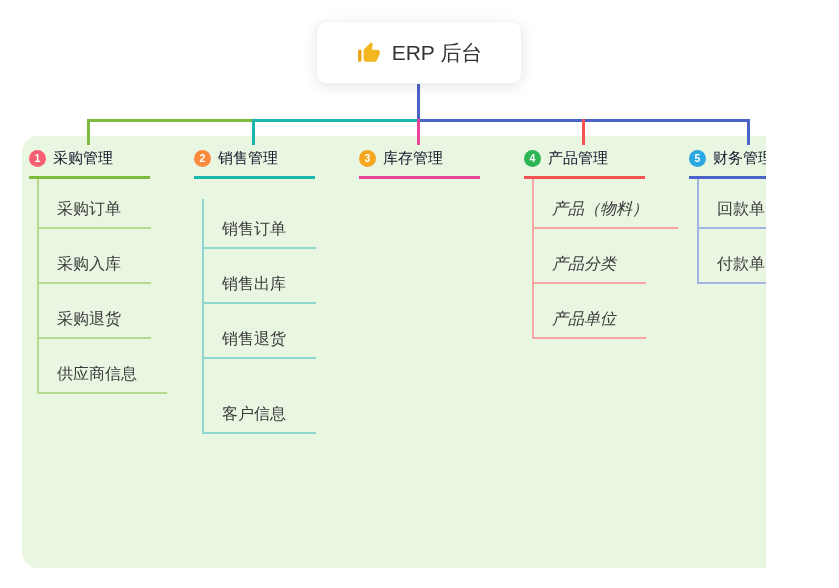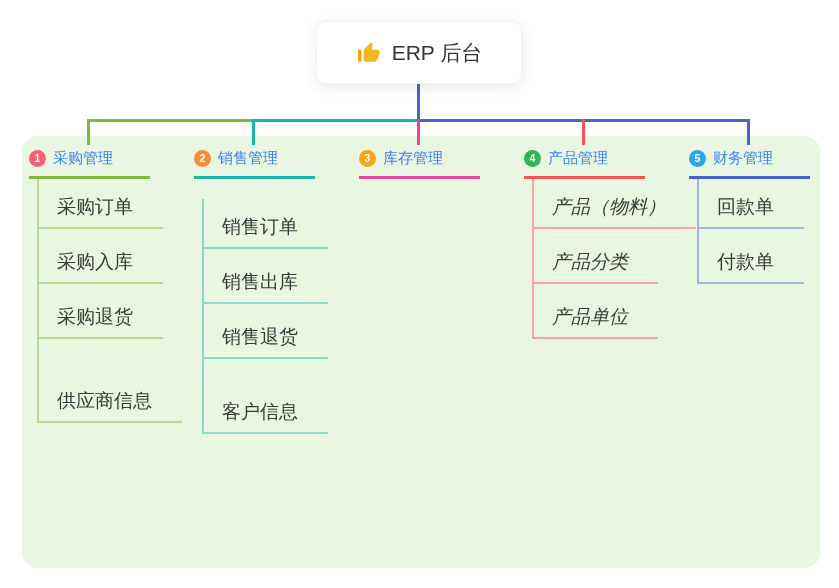--- a/index.html
+++ b/index.html
@@ -1,17 +1,17 @@
 <!DOCTYPE html>
 <html><head>
 <meta charset="utf-8">
 <style>
   html,body{margin:0;padding:0;background:#fff;}
   .canvas{
-    position:relative;width:839px;height:588px;overflow:hidden;
+    position:relative;width:766px;height:588px;overflow:hidden;
     font-family:"Liberation Sans","DejaVu Sans",sans-serif;color:#333;
     background:#fff;
   }
   .panel{
     position:absolute;left:22px;top:136px;width:798px;height:432px;
     background:#e9f6e1;border-radius:16px;z-index:0;
   }
   .root-node{
     position:absolute;left:316px;top:21px;width:206px;height:63px;
     background:#fff;border-radius:10px;border:1px solid #f2f2f2;
@@ -21,34 +21,34 @@
   }
   .root-title{font-size:21px;color:#333;}
   .thumb-icon{display:inline-flex;width:26px;height:26px;}
   .line{position:absolute;z-index:1;}
   .col{position:absolute;top:146px;z-index:2;}
   .branch-header{
     display:flex;align-items:center;gap:7px;
     width:121px;height:24px;padding-bottom:6px;
     border-bottom:3px solid #000;box-sizing:content-box;
   }
-  .branch-label{font-size:15px;font-weight:500;color:#3b82f6;white-space:nowrap;}
+  .branch-label{font-size:15px;font-weight:500;color:#0f172a;white-space:nowrap;}
   .badge{
     width:17px;height:17px;border-radius:50%;flex:0 0 17px;
     display:inline-flex;align-items:center;justify-content:center;
     color:#fff;font-size:10.5px;font-weight:bold;line-height:1;
   }
   .children{margin-left:8px;border-left:2px solid #ccc;width:max-content;}
   .child{
     box-sizing:border-box;height:55px;width:max-content;min-width:88px;
     display:flex;align-items:flex-end;
     padding:0 30px 7px 18px;border-bottom:2px solid #ccc;
   }
   .child:first-child{height:50px;}
-  .child-label{font-size:19px;color:#3a3a3a;white-space:nowrap;}
+  .child-label{font-size:16px;color:#3a3a3a;white-space:nowrap;}
 </style>
 </head>
 <body>
 
 <div class="canvas">
 
   <div class="panel"></div>
 
   <div class="root-node">
     <span class="thumb-icon">
@@ -80,21 +80,21 @@
         <div class="children" style="border-left-color: rgb(181, 218, 142);">
           <div class="child" style="border-bottom-color: rgb(181, 218, 142);">
             <span class="child-label">采购订单</span>
           </div>
           <div class="child" style="border-bottom-color: rgb(181, 218, 142);">
             <span class="child-label">采购入库</span>
           </div>
           <div class="child" style="border-bottom-color: rgb(181, 218, 142);">
             <span class="child-label">采购退货</span>
           </div>
-          <div class="child" style="border-bottom-color: rgb(181, 218, 142); margin-top: 29px;">
+          <div class="child" style="border-bottom-color: rgb(181, 218, 142);">
             <span class="child-label">供应商信息</span>
           </div>
         </div>
       </div>
       <div class="col" style="left: 194px;">
         <div class="branch-header" style="border-bottom-color: rgb(26, 181, 172);">
           <span class="badge" style="background: rgb(249, 139, 63);">2</span>
           <span class="branch-label">销售管理</span>
         </div>
         <div class="children" style="border-left-color: rgb(142, 216, 208);">

